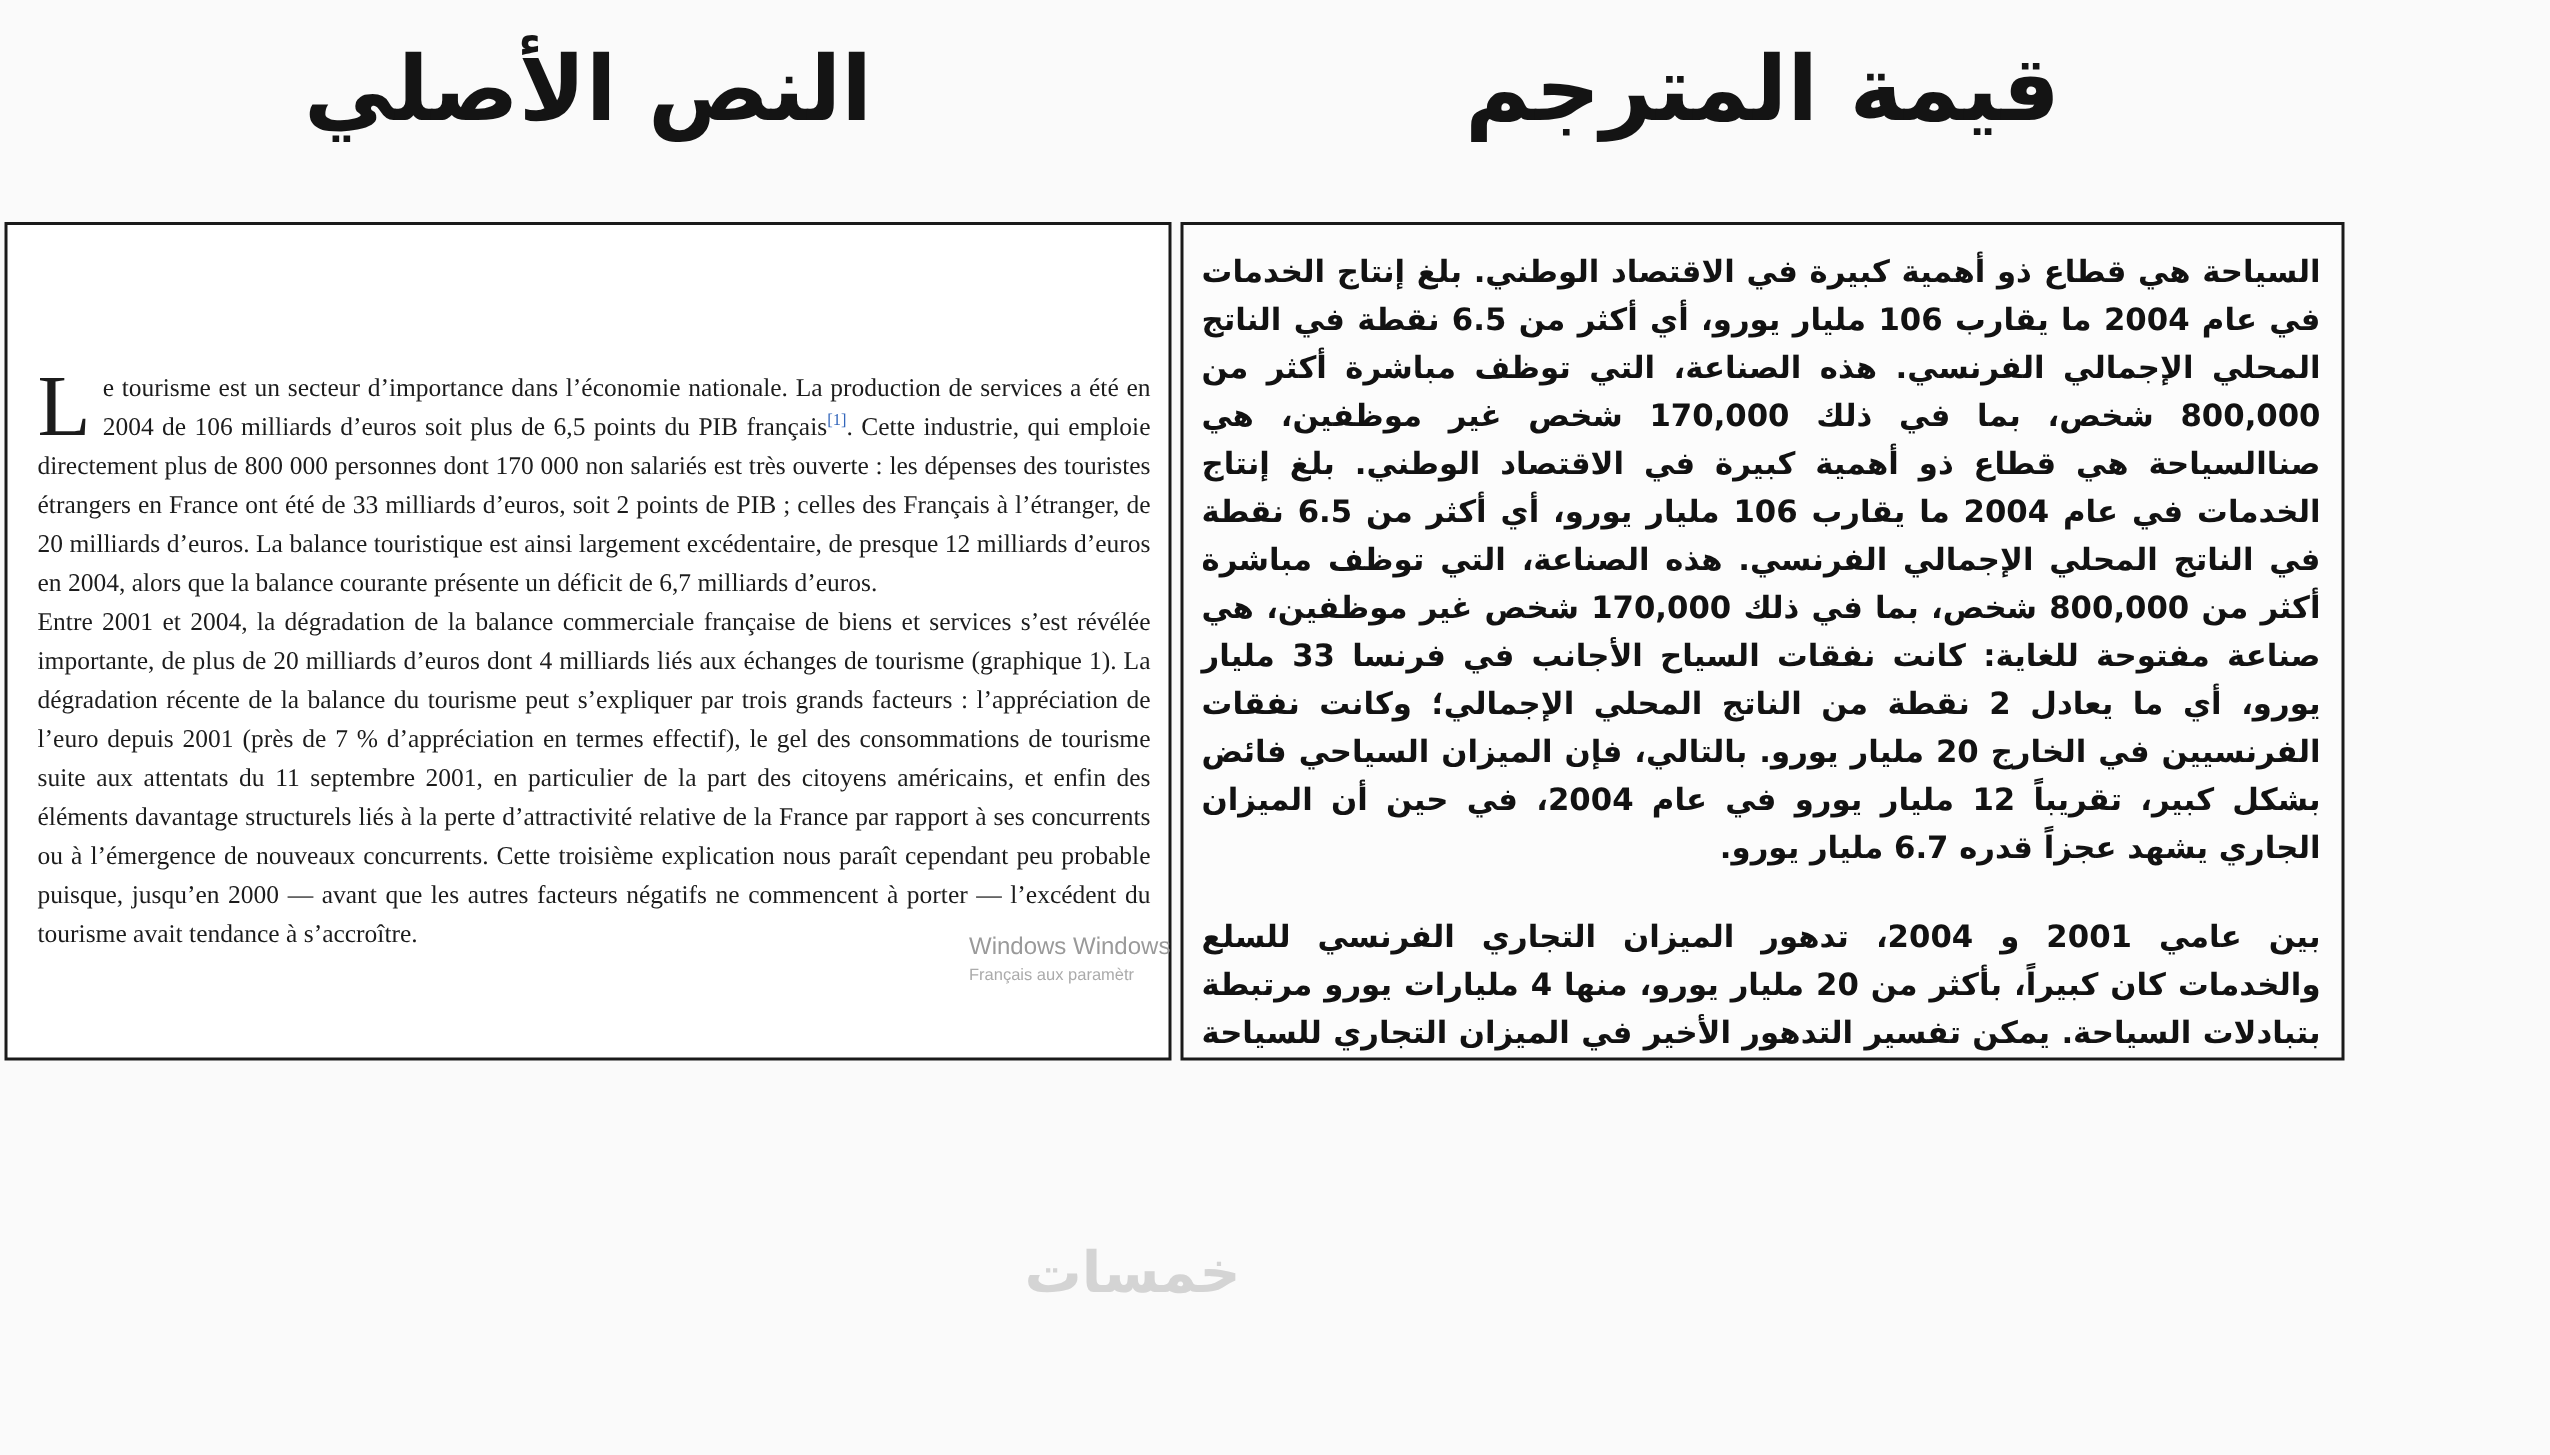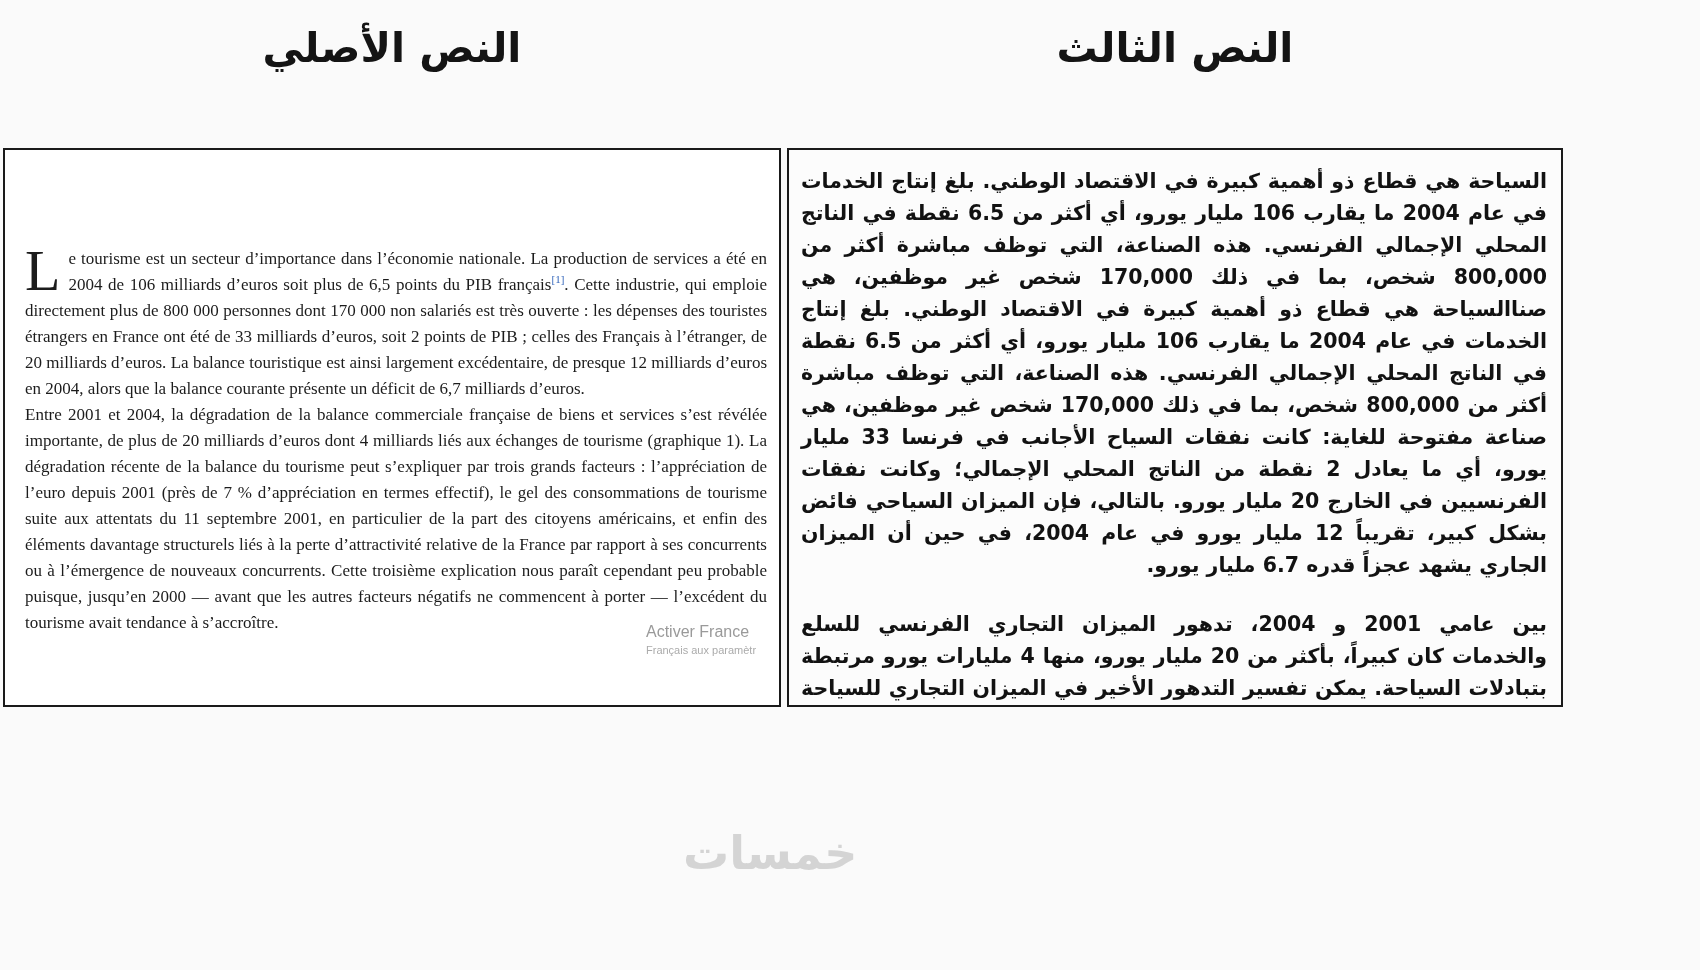--- a/index.html
+++ b/index.html
@@ -11,21 +11,21 @@
     background:#fafafa;
     overflow:hidden;
     font-family:"Liberation Sans", sans-serif;
   }
   .heading {
     position:absolute; top:24px;
     text-align:center;
     direction:rtl;
     font-family:"DejaVu Sans", sans-serif;
     font-weight:700;
-    font-size:41px;
+    font-size:60px;
     line-height:1.2;
     color:#141414;
   }
   .h-left  { left:3px;   width:778px; }
   .h-right { left:787px; width:776px; }
 
   .box {
     position:absolute; top:148px; height:559px;
     border:2px solid #1a1a1a;
     overflow:hidden;
@@ -84,49 +84,49 @@
     margin-top:3px;
     white-space:nowrap;
   }
 
   .khamsat {
     position:absolute;
     left:683px; top:826px;
     direction:rtl;
     font-family:"DejaVu Sans", sans-serif;
     font-weight:700;
-    font-size:46px;
+    font-size:38px;
     letter-spacing:4px;
     color:#d4d4d4;
     pointer-events:none;
   }
 </style>
 </head>
 <body>
 
 <div class="page">
 
   <h1 class="heading h-left">النص الأصلي</h1>
 
-  <h1 class="heading h-right">النص الثالث</h1>
+  <h1 class="heading h-right">قيمة المترجم</h1>
 
   <section class="box original">
     <div class="fr-text">
       <p><span class="dropcap">L</span><span>e tourisme est un secteur d’importance dans l’économie nationale. La production de services a été en 2004 de 106 milliards d’euros soit plus de 6,5 points du PIB français</span><sup class="ref">[1]</sup><span>. Cette industrie, qui emploie directement plus de 800 000 personnes dont 170 000 non salariés est très ouverte : les dépenses des touristes étrangers en France ont été de 33 milliards d’euros, soit 2 points de PIB ; celles des Français à l’étranger, de 20 milliards d’euros. La balance touristique est ainsi largement excédentaire, de presque 12 milliards d’euros en 2004, alors que la balance courante présente un déficit de 6,7 milliards d’euros.</span></p>
       <p>Entre 2001 et 2004, la dégradation de la balance commerciale française de biens et services s’est révélée importante, de plus de 20 milliards d’euros dont 4 milliards liés aux échanges de tourisme (graphique 1). La dégradation récente de la balance du tourisme peut s’expliquer par trois grands facteurs : l’appréciation de l’euro depuis 2001 (près de 7 % d’appréciation en termes effectif), le gel des consommations de tourisme suite aux attentats du 11 septembre 2001, en particulier de la part des citoyens américains, et enfin des éléments davantage structurels liés à la perte d’attractivité relative de la France par rapport à ses concurrents ou à l’émergence de nouveaux concurrents. Cette troisième explication nous paraît cependant peu probable puisque, jusqu’en 2000 — avant que les autres facteurs négatifs ne commencent à porter — l’excédent du tourisme avait tendance à s’accroître.</p>
     </div>
   </section>
 
   <section class="box translated">
     <div class="ar-text">
       <p>السياحة هي قطاع ذو أهمية كبيرة في الاقتصاد الوطني. بلغ إنتاج الخدمات في عام 2004 ما يقارب 106 مليار يورو، أي أكثر من 6.5 نقطة في الناتج المحلي الإجمالي الفرنسي. هذه الصناعة، التي توظف مباشرة أكثر من 800,000 شخص، بما في ذلك 170,000 شخص غير موظفين، هي صناالسياحة هي قطاع ذو أهمية كبيرة في الاقتصاد الوطني. بلغ إنتاج الخدمات في عام 2004 ما يقارب 106 مليار يورو، أي أكثر من 6.5 نقطة في الناتج المحلي الإجمالي الفرنسي. هذه الصناعة، التي توظف مباشرة أكثر من 800,000 شخص، بما في ذلك 170,000 شخص غير موظفين، هي صناعة مفتوحة للغاية: كانت نفقات السياح الأجانب في فرنسا 33 مليار يورو، أي ما يعادل 2 نقطة من الناتج المحلي الإجمالي؛ وكانت نفقات الفرنسيين في الخارج 20 مليار يورو. بالتالي، فإن الميزان السياحي فائض بشكل كبير، تقريباً 12 مليار يورو في عام 2004، في حين أن الميزان الجاري يشهد عجزاً قدره 6.7 مليار يورو.</p>
       <p>بين عامي 2001 و 2004، تدهور الميزان التجاري الفرنسي للسلع والخدمات كان كبيراً، بأكثر من 20 مليار يورو، منها 4 مليارات يورو مرتبطة بتبادلات السياحة. يمكن تفسير التدهور الأخير في الميزان التجاري للسياحة بثلاثة عوامل رئيسية: ارتفاع قيمة اليورو منذ عام 2001 (حوالي 7% من الارتفاع بالقيمة الفعلية)، وتجميد استهلاك السياحة بعد هجمات 11 سبتمبر 2001، خاصة من جانب المواطنين الأمريكيين، وأخيرًا عوامل أكثر هيكلية متعلقة بفقدان جاذبية فرنسا بالمقارنة مع منافسيها أو بظهور منافسين جدد. ومع ذلك، يبدو أن هذا التفسير الثالث غير محتمل بشكل واضح، حيث كان فائض السياحة يتجه نحو الزيادة حتى عام 2000 - قبل أن تبدأ العوامل السلبية الأخرى في الإثراء.</p>
     </div>
   </section>
 
   <div class="activate">
-    <div>Activer France</div>
+    <div>Windows Windows</div>
     <div class="sub">Français aux paramètr</div>
   </div>
 
   <div class="khamsat">خمسات</div>
 
 </div>
 
 </body></html>

